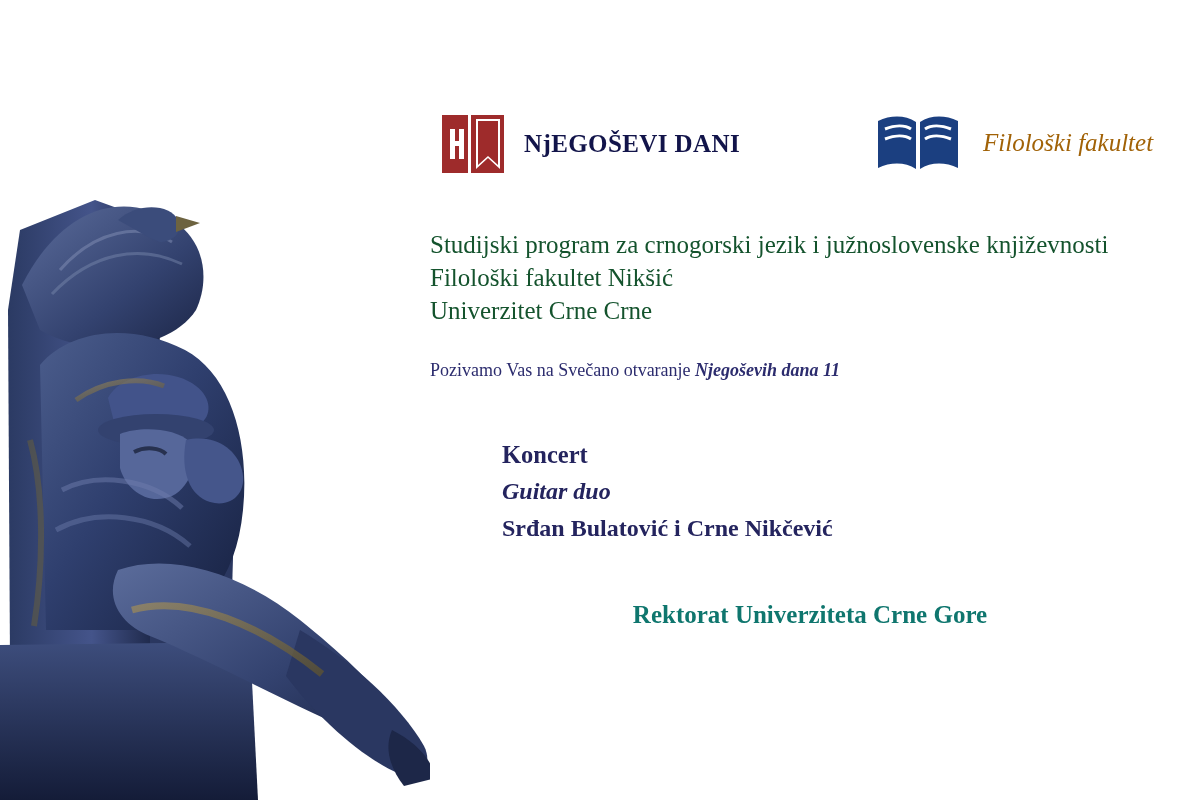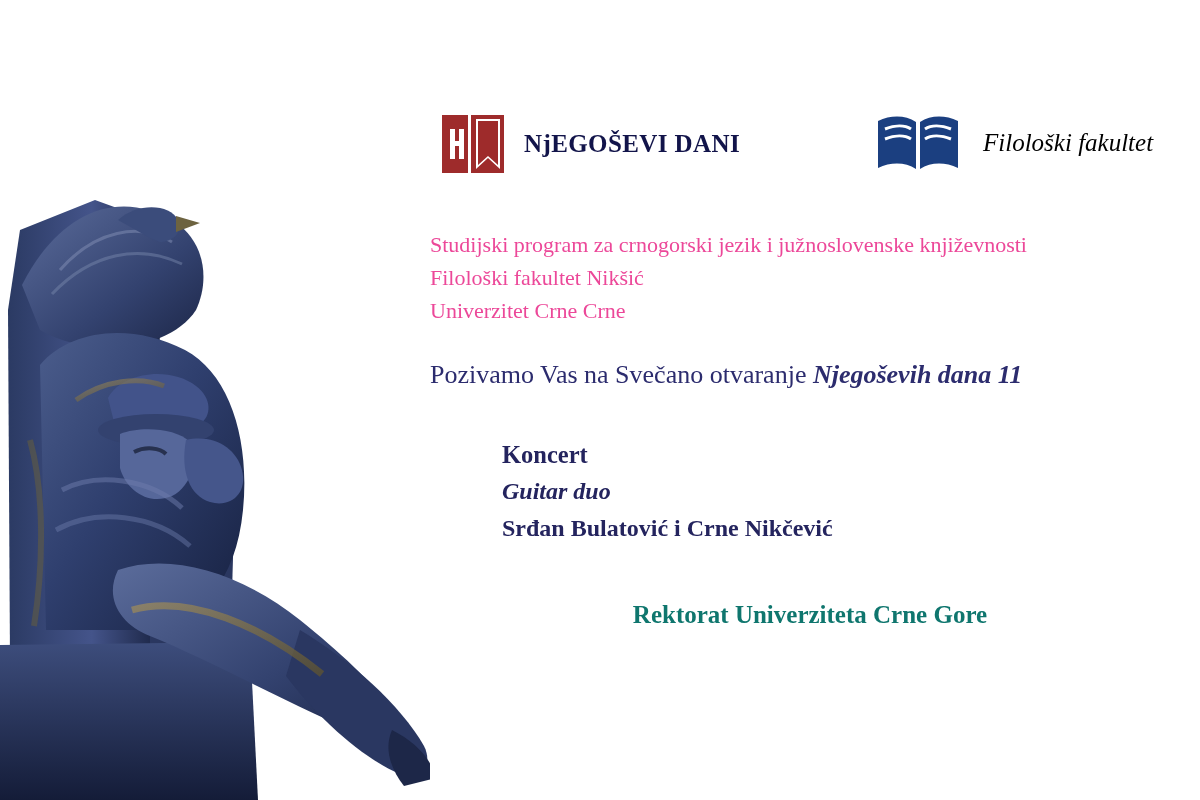--- a/index.html
+++ b/index.html
@@ -75,43 +75,43 @@
     font-size: 25px;
     font-weight: bold;
     letter-spacing: 0.4px;
     color: #12144a;
     white-space: nowrap;
   }
   .logo-text-ff {
     font-family: "Liberation Serif", serif;
     font-size: 25px;
     font-style: italic;
-    color: #000000;
+    color: #a16207;
     white-space: nowrap;
   }
 
   
   .institution {
     position: absolute;
     left: 0;
     top: 228px;
     width: 760px;
-    color: #ec4899;
-    font-size: 22px;
+    color: #14532d;
+    font-size: 25px;
     line-height: 33px;
   }
   .institution div { white-space: nowrap; }
 
   
   .invitation {
     position: absolute;
     left: 0;
     top: 360px;
     width: 760px;
-    font-size: 26px;
+    font-size: 18px;
     color: #2c2c6e;
     white-space: nowrap;
   }
   .invitation .em {
     font-style: italic;
     font-weight: bold;
   }
 
   
   .concert {

